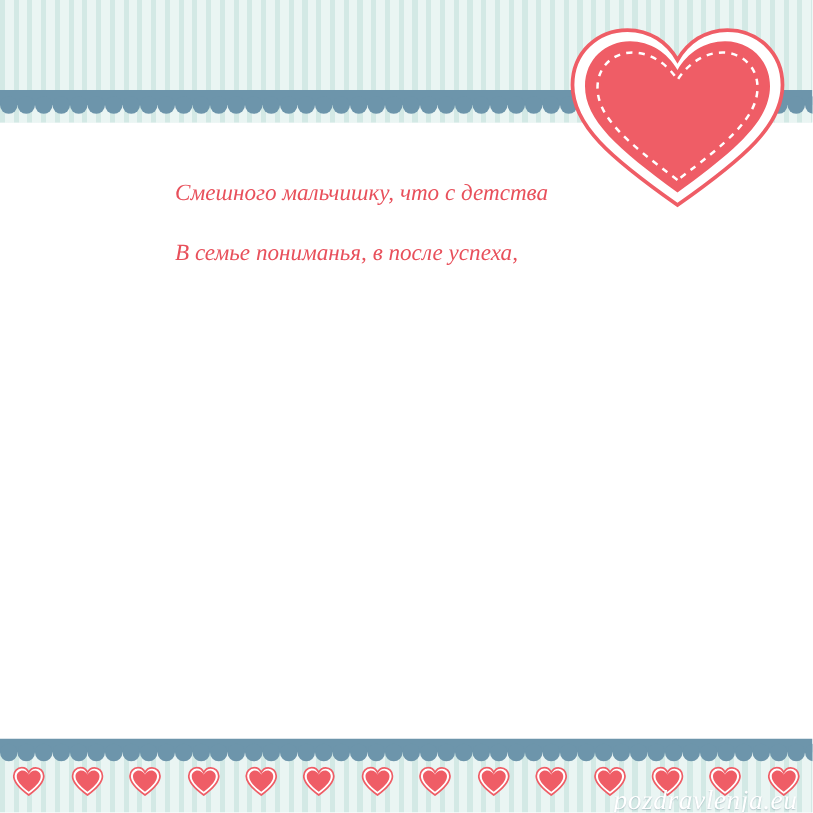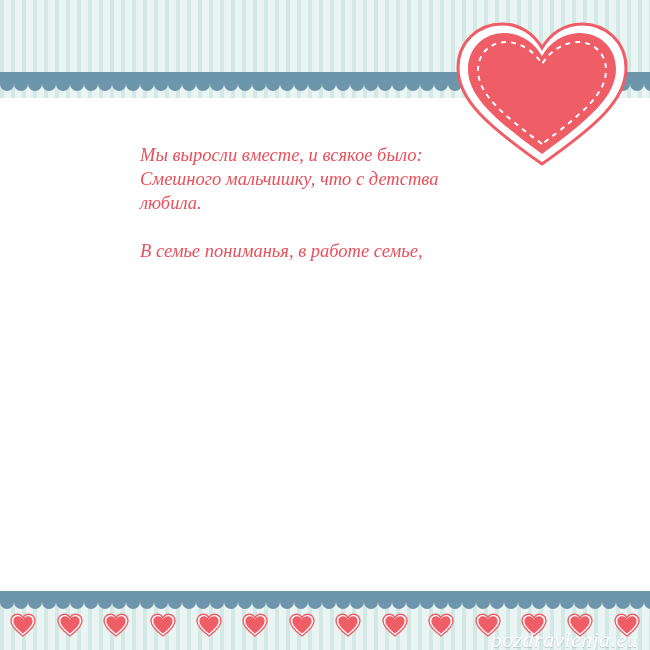--- a/index.html
+++ b/index.html
@@ -220,26 +220,24 @@
   <div class="big-heart">
     <svg width="180" height="150" viewBox="0 0 180 150">
       <path d="M90 146 C 36 108, 6 82, 6 50 C 6 24, 26 6, 50 6 C 68 6, 82 16, 90 30 C 98 16, 112 6, 130 6 C 154 6, 174 24, 174 50 C 174 82, 144 108, 90 146 Z" fill="#ffffff" stroke="#ef5d66" stroke-width="3"></path>
       <path d="M90 136 C 42 101, 16 78, 16 51 C 16 29, 33 15, 52 15 C 68 15, 82 24, 90 38 C 98 24, 112 15, 128 15 C 147 15, 164 29, 164 51 C 164 78, 138 101, 90 136 Z" fill="#ef5d66"></path>
       <path d="M90 126 C 50 96, 26 76, 26 52 C 26 35, 39 24, 54 24 C 68 24, 82 33, 90 46 C 98 33, 112 24, 126 24 C 141 24, 154 35, 154 52 C 154 76, 130 96, 90 126 Z" fill="none" stroke="#ffffff" stroke-width="2" stroke-dasharray="5 5"></path>
     </svg>
   </div>
 
   <div class="poem" id="poem">
       <div class="stanza">
-        <div class="line">Мы выросли вместе, и всякое было:</div>
         <div class="line">Смешного мальчишку, что с детства</div>
-        <div class="line">любила.</div>
       </div>
       <div class="stanza">
-        <div class="line">В семье пониманья, в работе семье,</div>
+        <div class="line">В семье пониманья, в после успеха,</div>
       </div>
     </div>
 
   <div class="band-bottom"></div>
   <div class="scallop-bottom-fill"></div>
   <div class="scallop-bottom-overlay" id="scallopBottom">
       <i style="left: 0px;"></i>
       <i style="left: 14px;"></i>
       <i style="left: 28px;"></i>
       <i style="left: 42px;"></i>

